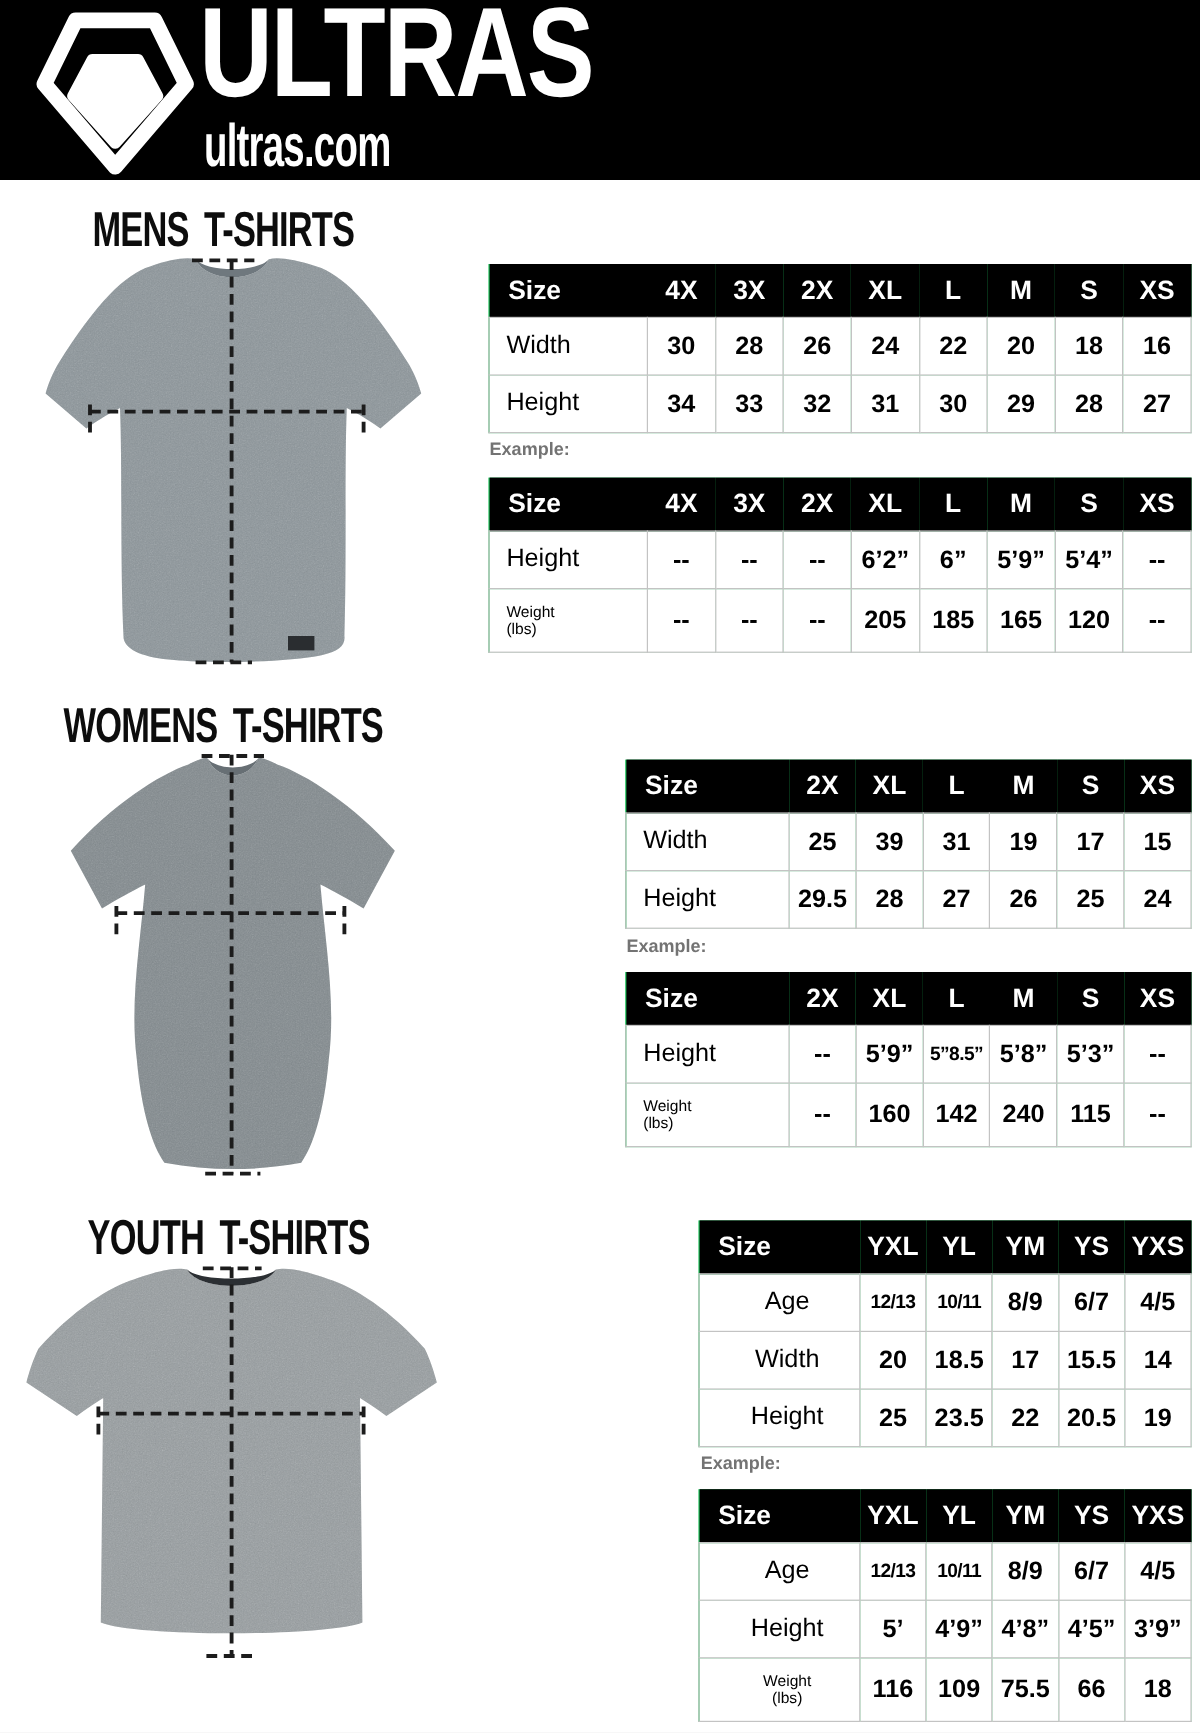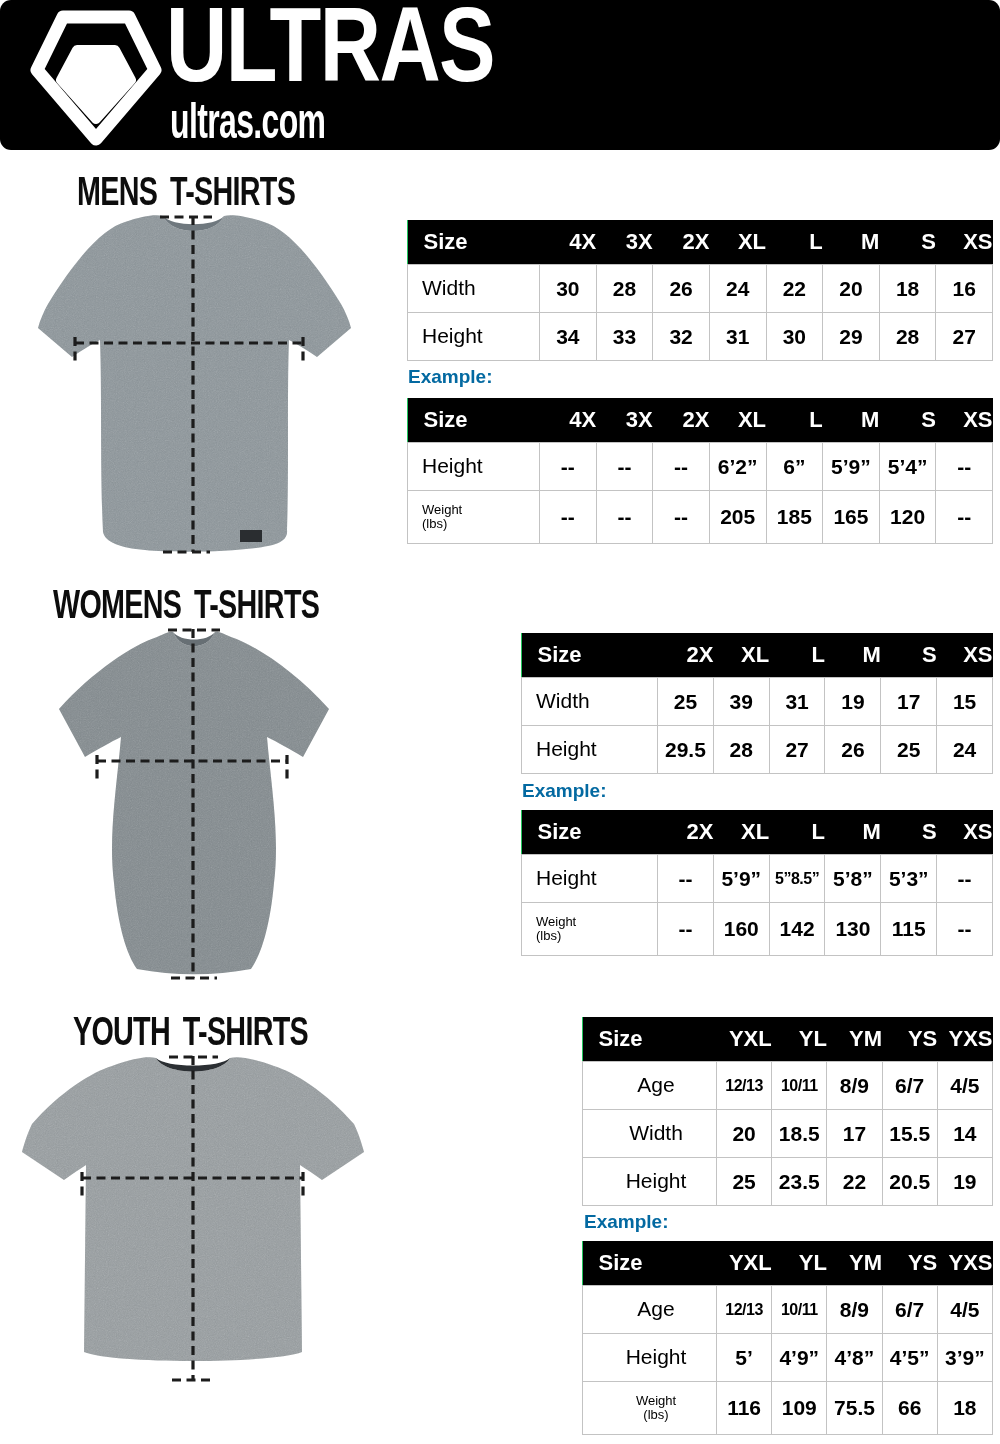--- a/index.html
+++ b/index.html
@@ -1,51 +1,51 @@
 <!DOCTYPE html>
 <html><head>
 <meta charset="utf-8">
 <style>
   html,body{margin:0;padding:0;background:#e9e9e9;}
   .page{position:relative;width:1000px;height:1444px;background:#ffffff;overflow:hidden;
         font-family:"Liberation Sans", sans-serif;color:#000;}
 
   
-  .header-bar{position:absolute;left:0;top:0;width:1000px;height:150px;background:#000;border-radius:11px;}
+  .header-bar{position:absolute;left:0;top:0;width:1000px;height:150px;background:#000;}
   .logo-svg{position:absolute;left:30px;top:6px;}
   .brand{position:absolute;left:166px;top:-16px;font-weight:bold;font-size:106px;color:#fff;
          letter-spacing:-2px;transform:scaleX(0.80);transform-origin:left top;white-space:nowrap;}
   .domain{position:absolute;left:170px;top:92px;font-weight:bold;font-size:50px;color:#fff;
           letter-spacing:-1px;transform:scaleX(0.64);transform-origin:left top;white-space:nowrap;}
 
   
   .sec-title{position:absolute;font-weight:bold;font-size:41px;letter-spacing:-1px;word-spacing:8px;
              transform:scaleX(0.70);transform-origin:left top;white-space:nowrap;color:#0d0d0d;}
   .t-mens{left:77px;top:168px;}
   .t-womens{left:53px;top:581px;}
   .t-youth{left:73px;top:1008px;}
 
   
-  .example-label{position:absolute;font-weight:bold;font-size:19px;color:#0369a1;}
+  .example-label{position:absolute;font-weight:bold;font-size:15px;color:#737373;}
   .ex-mens{left:408px;top:366px;}
   .ex-womens{left:522px;top:780px;}
   .ex-youth{left:584px;top:1211px;}
 
   
   .tbl-wrap{position:absolute;}
   .w-mens1{left:407px;top:220px;width:586px;}
   .w-mens2{left:407px;top:398px;width:586px;}
   .w-womens1{left:521px;top:633px;width:472px;}
   .w-womens2{left:521px;top:810px;width:472px;}
   .w-youth1{left:582px;top:1017px;width:411px;}
   .w-youth2{left:582px;top:1241px;width:411px;}
 
   table.tbl{border-collapse:collapse;table-layout:fixed;width:100%;background:#22c55e;}
   table.tbl thead th{background:#000;color:#fff;font-size:22px;font-weight:bold;height:44px;
-                     text-align:right;border:none;padding:0;}
+                     text-align:center;border:none;padding:0;}
   table.tbl thead th:first-child{text-align:left;padding-left:16px;}
   table.tbl tbody th{background:#fff;color:#000;font-size:21px;font-weight:normal;text-align:left;
                      padding-left:14px;border:1px solid #c3c3c3;height:45px;white-space:pre-line;line-height:1.08;}
   table.tbl tbody td{background:#fff;color:#000;font-size:21px;font-weight:bold;text-align:center;
                      border:1px solid #c3c3c3;height:45px;padding:0;}
   table.tbl tbody th.two-line{font-size:13px;height:50px;}
   table.tbl tbody td.small{font-size:16px;letter-spacing:-0.5px;}
   table.c9 th:first-child{width:116px;}
   table.c7 th:first-child{width:120px;}
   table.c6 th:first-child{width:118px;text-align:center;}
@@ -286,21 +286,21 @@
             <td>5’8”</td>
             <td>5’3”</td>
             <td>--</td>
           </tr>
           <tr>
             <th class="two-line">Weight
 (lbs)</th>
             <td>--</td>
             <td>160</td>
             <td>142</td>
-            <td>130</td>
+            <td>240</td>
             <td>115</td>
             <td>--</td>
           </tr>
         </tbody>
       </table>
   </div>
 
   <div class="tbl-wrap w-youth1">
     <table class="tbl c6">
         <thead>

